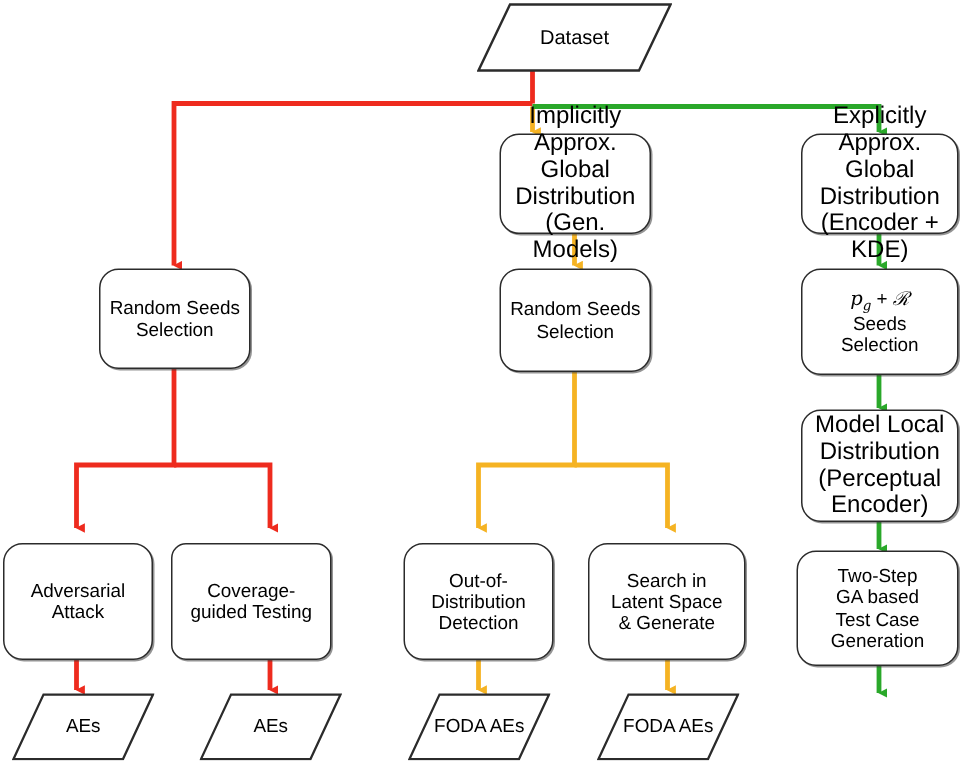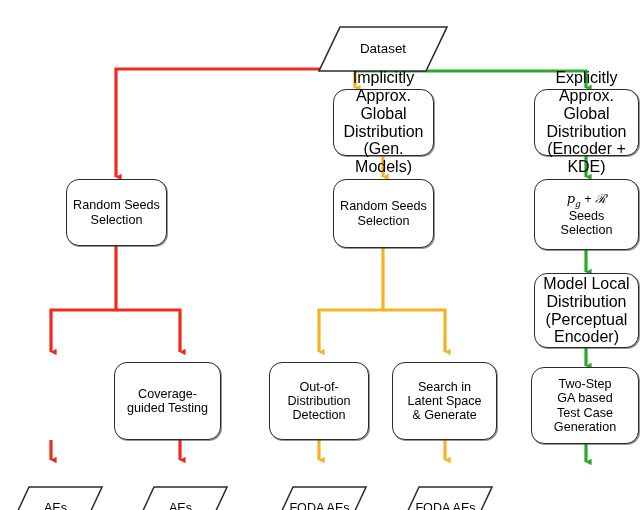--- a/index.html
+++ b/index.html
@@ -6,21 +6,21 @@
   body{width:640px;height:510px;overflow:hidden;
        font-family:"Liberation Sans","DejaVu Sans",sans-serif;}
   #canvas{position:relative;width:640px;height:510px;}
   svg#wires{position:absolute;left:0;top:0;width:640px;height:510px;}
   .node{position:absolute;box-sizing:border-box;display:flex;
         align-items:center;justify-content:center;text-align:center;
         background:#ffffff;color:#000000;}
   .proc{border:1.6px solid #2b2b2b;border-radius:13px;
         box-shadow:1px 1px 0 rgba(60,60,60,.55);}
   .proc .txt{line-height:1.12;padding:0 3px;}
-  .io{background:transparent;border:0;margin-top:24px;}
+  .io{background:transparent;border:0;}
   .io .shape{position:absolute;left:0;top:0;width:100%;height:100%;}
   .io .txt{position:relative;z-index:2;line-height:1.1;}
   .f13{font-size:12.6px;}
   .f12{font-size:16px;}
   .f14{font-size:13.4px;}
   .mathp{font-family:"DejaVu Serif","Liberation Serif",serif;
          font-style:italic;font-size:13px;}
   .mathp sub{font-style:italic;font-size:9px;}
   .scriptR{font-family:"DejaVu Serif","Liberation Serif",serif;font-style:italic;}
 </style>
@@ -121,22 +121,28 @@
 
   <div class="node proc" style="left:534px;top:273px;width:105px;height:75px;">
     <div class="txt f12">
       <div>Model Local</div>
       <div>Distribution</div>
       <div>(Perceptual</div>
       <div>Encoder)</div>
     </div>
   </div>
 
-
-  <div class="node proc" style="left:114px;top:362px;width:107px;height:78px;">
+  <div class="node proc" style="left:2px;top:362px;width:100px;height:78px;">
+    <div class="txt f13">
+      <div>Adversarial</div>
+      <div>Attack</div>
+    </div>
+  </div>
+
+  <div class="node proc" style="left:114px;top:362px;width:107px;height:78px;border-radius:10px;">
     <div class="txt f13">
       <div>Coverage-</div>
       <div>guided Testing</div>
     </div>
   </div>
 
   <div class="node proc" style="left:269px;top:362px;width:100px;height:78px;">
     <div class="txt f13">
       <div>Out-of-</div>
       <div>Distribution</div>

